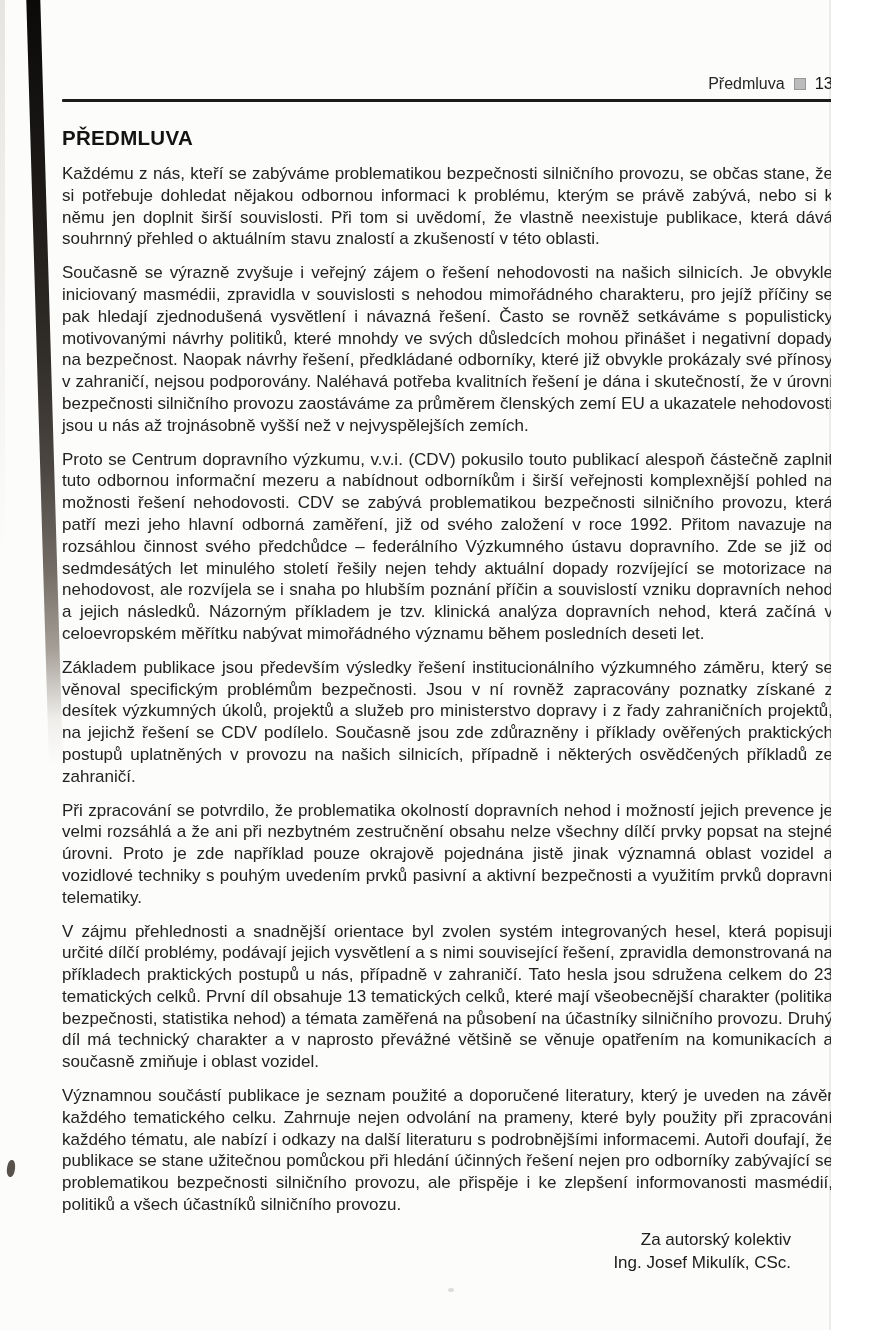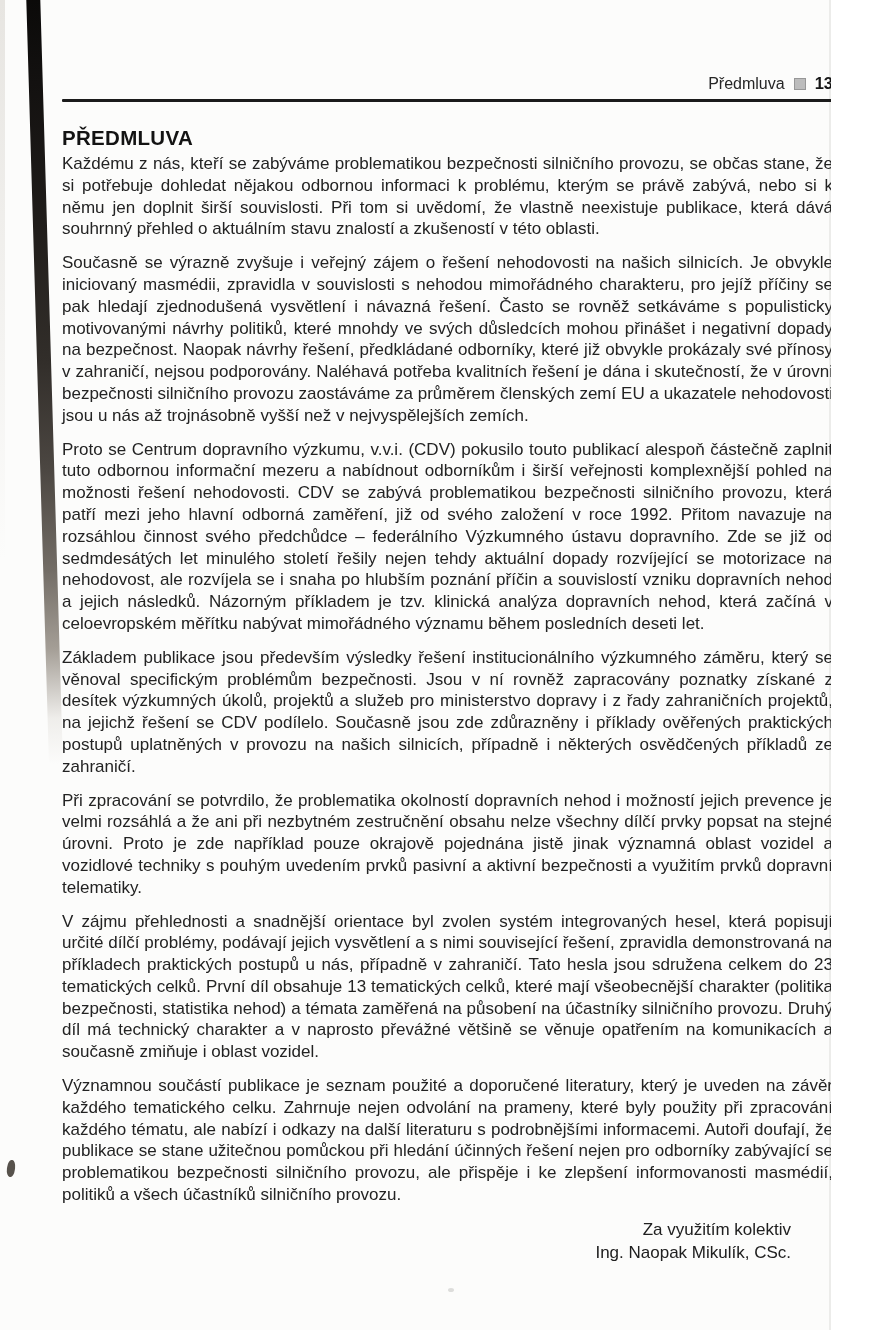--- a/index.html
+++ b/index.html
@@ -46,30 +46,30 @@
   .header-row {
     margin-top: 74px;
     display: flex; justify-content: flex-end; align-items: center; gap: 9px;
     font-size: 16px; color: #262626;
   }
   .marker {
     width: 12px; height: 12px; box-sizing: border-box;
     background: var(--color-page_marker, #bcbcbc);
     border: 1px solid #979797;
   }
-  .page-num { font-weight: bold; font-size: 16.5px; color: #161616; text-align: center; }
+  .page-num { font-weight: normal; font-size: 16.5px; color: #161616; text-align: center; }
   .rule {
     position: absolute; left: 62px; top: 99px; width: 822px; height: 3px;
     background: var(--color-rule, #1b1b1b); border-radius: 1px;
   }
   h1.title {
     margin: 33px 0 0 0;
     font-size: 20.5px; font-weight: bold; letter-spacing: 0.3px; color: #131313;
   }
-  .paras { margin-top: 3px; }
+  .paras { margin-top: 13px; }
   .paras p {
     margin: 0 0 12px 0;
     font-size: 17px; line-height: 21.8px;
     text-align: justify; text-justify: inter-word;
     color: var(--color-text, #232323);
   }
   .signature {
     margin-top: 10px; text-align: right; padding-right: 42px;
     font-size: 17px; line-height: 23.5px; color: #202020;
   }
@@ -102,18 +102,18 @@
         <p>Každému z nás, kteří se zabýváme problematikou bezpečnosti silničního provozu, se občas stane, že si potřebuje dohledat nějakou odbornou informaci k problému, kterým se právě zabývá, nebo si k němu jen doplnit širší souvislosti. Při tom si uvědomí, že vlastně neexistuje publikace, která dává souhrnný přehled o aktuálním stavu znalostí a zkušeností v této oblasti.</p>
         <p>Současně se výrazně zvyšuje i veřejný zájem o řešení nehodovosti na našich silnicích. Je obvykle iniciovaný masmédii, zpravidla v souvislosti s nehodou mimořádného charakteru, pro jejíž příčiny se pak hledají zjednodušená vysvětlení i návazná řešení. Často se rovněž setkáváme s populisticky motivovanými návrhy politiků, které mnohdy ve svých důsledcích mohou přinášet i negativní dopady na bezpečnost. Naopak návrhy řešení, předkládané odborníky, které již obvykle prokázaly své přínosy v zahraničí, nejsou podporovány. Naléhavá potřeba kvalitních řešení je dána i skutečností, že v úrovni bezpečnosti silničního provozu zaostáváme za průměrem členských zemí EU a ukazatele nehodovosti jsou u nás až trojnásobně vyšší než v nejvyspělejších zemích.</p>
         <p>Proto se Centrum dopravního výzkumu, v.v.i. (CDV) pokusilo touto publikací alespoň částečně zaplnit tuto odbornou informační mezeru a nabídnout odborníkům i širší veřejnosti komplexnější pohled na možnosti řešení nehodovosti. CDV se zabývá problematikou bezpečnosti silničního provozu, která patří mezi jeho hlavní odborná zaměření, již od svého založení v roce 1992. Přitom navazuje na rozsáhlou činnost svého předchůdce – federálního Výzkumného ústavu dopravního. Zde se již od sedmdesátých let minulého století řešily nejen tehdy aktuální dopady rozvíjející se motorizace na nehodovost, ale rozvíjela se i snaha po hlubším poznání příčin a souvislostí vzniku dopravních nehod a jejich následků. Názorným příkladem je tzv. klinická analýza dopravních nehod, která začíná v celoevropském měřítku nabývat mimořádného významu během posledních deseti let.</p>
         <p>Základem publikace jsou především výsledky řešení institucionálního výzkumného záměru, který se věnoval specifickým problémům bezpečnosti. Jsou v ní rovněž zapracovány poznatky získané z desítek výzkumných úkolů, projektů a služeb pro ministerstvo dopravy i z řady zahraničních projektů, na jejichž řešení se CDV podílelo. Současně jsou zde zdůrazněny i příklady ověřených praktických postupů uplatněných v provozu na našich silnicích, případně i některých osvědčených příkladů ze zahraničí.</p>
         <p>Při zpracování se potvrdilo, že problematika okolností dopravních nehod i možností jejich prevence je velmi rozsáhlá a že ani při nezbytném zestručnění obsahu nelze všechny dílčí prvky popsat na stejné úrovni. Proto je zde například pouze okrajově pojednána jistě jinak významná oblast vozidel a vozidlové techniky s pouhým uvedením prvků pasivní a aktivní bezpečnosti a využitím prvků dopravní telematiky.</p>
         <p>V zájmu přehlednosti a snadnější orientace byl zvolen systém integrovaných hesel, která popisují určité dílčí problémy, podávají jejich vysvětlení a s nimi související řešení, zpravidla demonstrovaná na příkladech praktických postupů u nás, případně v zahraničí. Tato hesla jsou sdružena celkem do 23 tematických celků. První díl obsahuje 13 tematických celků, které mají všeobecnější charakter (politika bezpečnosti, statistika nehod) a témata zaměřená na působení na účastníky silničního provozu. Druhý díl má technický charakter a v naprosto převážné většině se věnuje opatřením na komunikacích a současně zmiňuje i oblast vozidel.</p>
         <p>Významnou součástí publikace je seznam použité a doporučené literatury, který je uveden na závěr každého tematického celku. Zahrnuje nejen odvolání na prameny, které byly použity při zpracování každého tématu, ale nabízí i odkazy na další literaturu s podrobnějšími informacemi. Autoři doufají, že publikace se stane užitečnou pomůckou při hledání účinných řešení nejen pro odborníky zabývající se problematikou bezpečnosti silničního provozu, ale přispěje i ke zlepšení informovanosti masmédií, politiků a všech účastníků silničního provozu.</p>
       </div>
 
     <div class="signature">
-        <div>Za využitím kolektiv</div>
-        <div>Ing. Naopak Mikulík, CSc.</div>
+        <div>Za autorský kolektiv</div>
+        <div>Ing. Josef Mikulík, CSc.</div>
       </div>
 
   </div>
 </div>
 
 </body></html>

